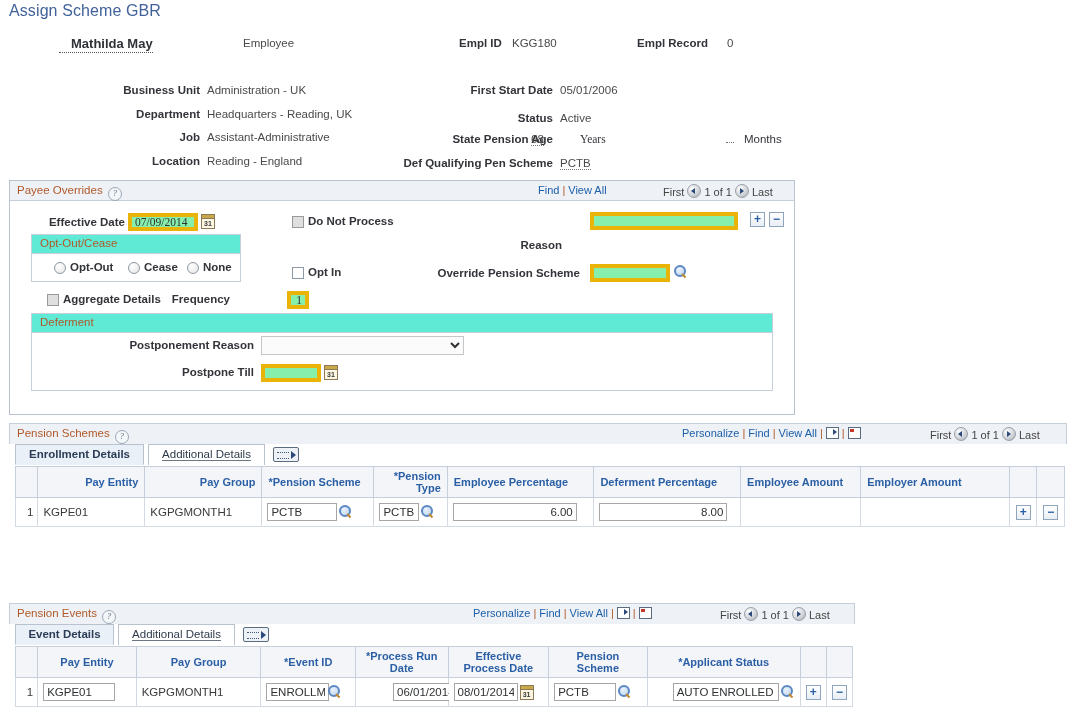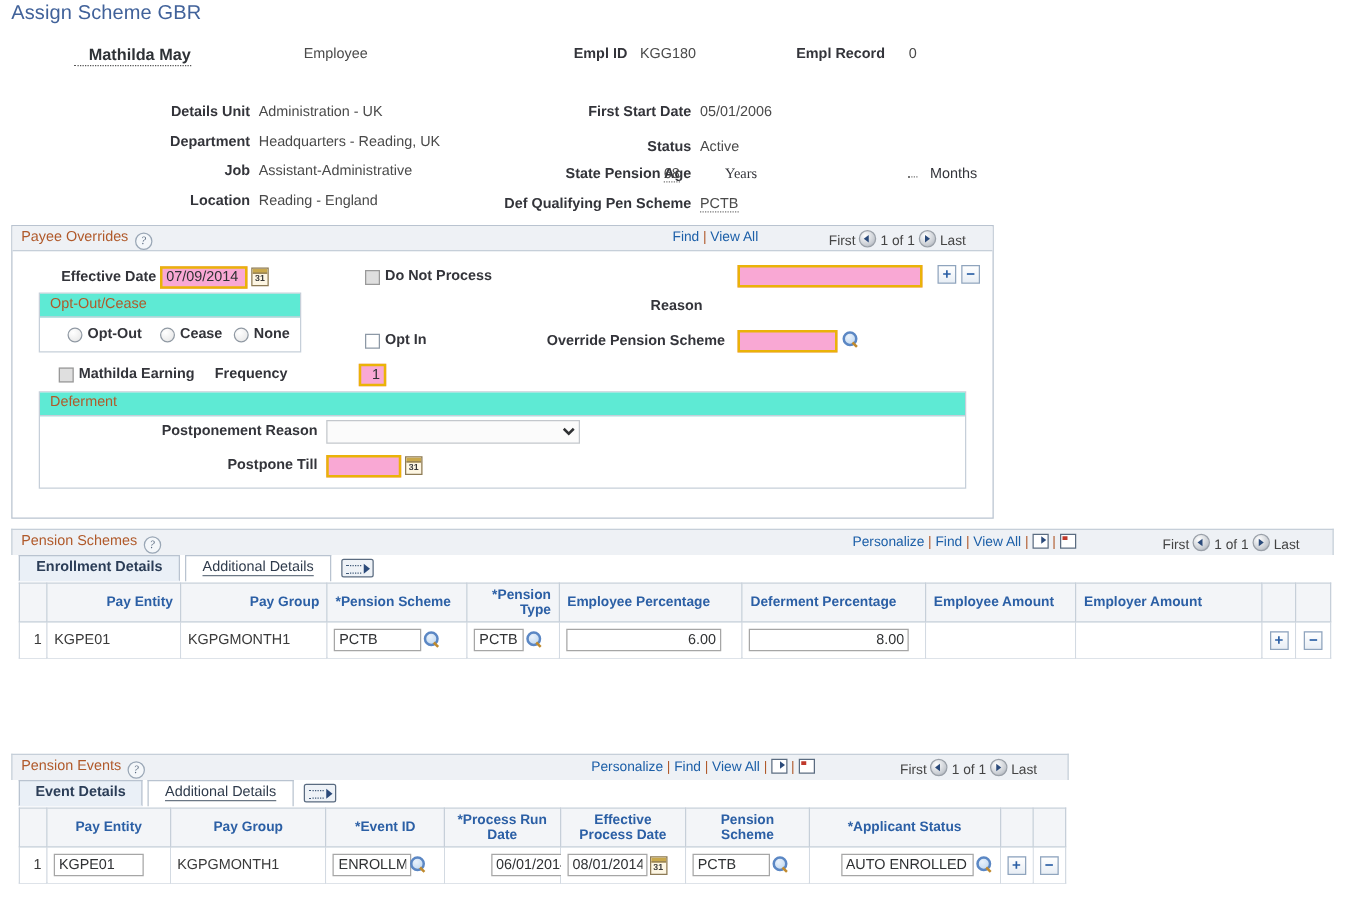--- a/index.html
+++ b/index.html
@@ -68,22 +68,22 @@
     content:"";position:absolute;top:3px;width:0;height:0;
     border-top:3px solid transparent;border-bottom:3px solid transparent;
   }
   .nav-block .arrow.left:after{left:3px;border-right:4px solid #2b4a7a;}
   .nav-block .arrow.right:after{left:4px;border-left:4px solid #2b4a7a;}
 
   
   .flabel{position:absolute;font-size:11.5px;font-weight:bold;color:#33343a;text-align:right;}
   .ftext{
     position:absolute;box-sizing:border-box;
-    border:2px solid #eab308;background:#f9a8d4;
-    font-family:Liberation Sans, sans-serif;font-size:11.5px;color:#2f3133;
+    border:4px solid #eab308;background:#86efac;
+    font-family:Liberation Serif, serif;font-size:11.5px;color:#2f3133;
     padding:1px 3px;height:18px;line-height:15px;outline:none;
   }
   .ftext.right{text-align:right;}
   .fselect{
     position:absolute;box-sizing:border-box;
     border:1px solid #c3c7cc;background:#fbfbfb;height:19px;
     font-family:"Liberation Sans",sans-serif;font-size:11.5px;color:#2f3133;
   }
   .cal-icon{
     position:absolute;width:14px;height:15px;box-sizing:border-box;
@@ -199,21 +199,21 @@
 
   <div class="page-title">Assign Scheme GBR</div>
 
   <div class="emp-name">Mathilda May</div>
   <div class="emp-role">Employee</div>
   <div class="lbl-emplid">Empl ID</div>
   <div class="val-emplid">KGG180</div>
   <div class="lbl-emprec">Empl Record</div>
   <div class="val-emprec">0</div>
 
-  <div class="jd-label" style="left:40px;top:84px;width:160px;">Details Unit</div>
+  <div class="jd-label" style="left:40px;top:84px;width:160px;">Business Unit</div>
   <div class="jd-value" style="left:207px;top:84px;">Administration - UK</div>
 
   <div class="jd-label" style="left:40px;top:108px;width:160px;">Department</div>
   <div class="jd-value" style="left:207px;top:108px;">Headquarters - Reading, UK</div>
 
   <div class="jd-label" style="left:40px;top:131px;width:160px;">Job</div>
   <div class="jd-value" style="left:207px;top:131px;">Assistant-Administrative</div>
 
   <div class="jd-label" style="left:40px;top:155px;width:160px;">Location</div>
   <div class="jd-value" style="left:207px;top:155px;">Reading - England</div>
@@ -277,21 +277,21 @@
     </div>
 
     <div class="cb" style="left:282px;top:86px;"></div>
     <div class="cb-label" style="left:298px;top:85px;">Opt In</div>
 
     <div class="flabel" style="left:370px;top:86px;width:200px;">Override Pension Scheme</div>
     <input class="ftext" style="left: 580px; top: 83px; width: 80px;" value="">
     <div class="mag-icon" style="left:664px;top:84px;"></div>
 
     <div class="cb grey" style="left:37px;top:113px;"></div>
-    <div class="cb-label" style="left:53px;top:112px;">Mathilda Earning</div>
+    <div class="cb-label" style="left:53px;top:112px;">Aggregate Details</div>
     <div class="flabel" style="left:150px;top:112px;width:70px;">Frequency</div>
     <input class="ftext right" style="left: 277px; top: 110px; width: 22px;" value="1">
 
     <div class="group" style="left:21px;top:132px;width:742px;height:78px;">
       <div class="group-head">Deferment</div>
       <div class="flabel" style="left:82px;top:25px;width:140px;">Postponement Reason</div>
       <select class="fselect" style="left:229px;top:22px;width:203px;"><option></option></select>
       <div class="flabel" style="left:82px;top:52px;width:140px;">Postpone Till</div>
       <input class="ftext" style="left: 229px; top: 50px; width: 60px;" value="">
       <div class="cal-icon" style="left:292px;top:51px;">

